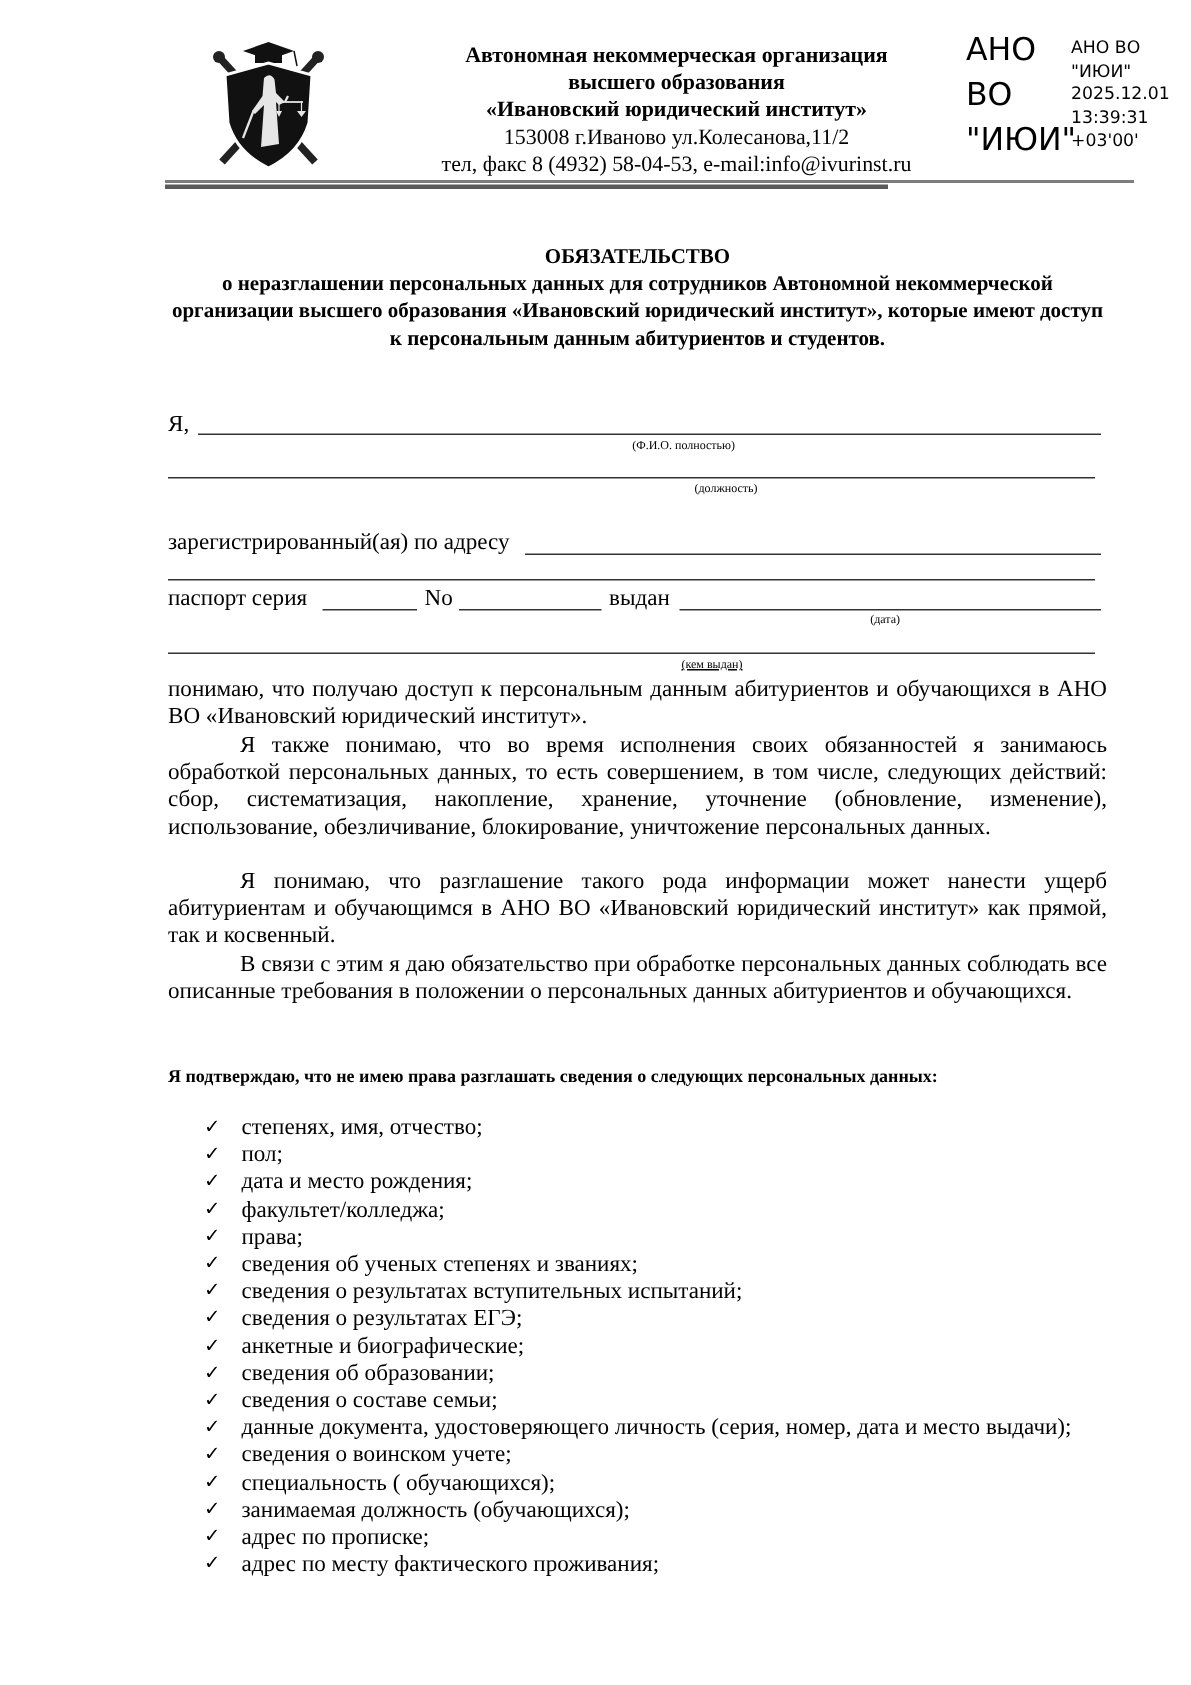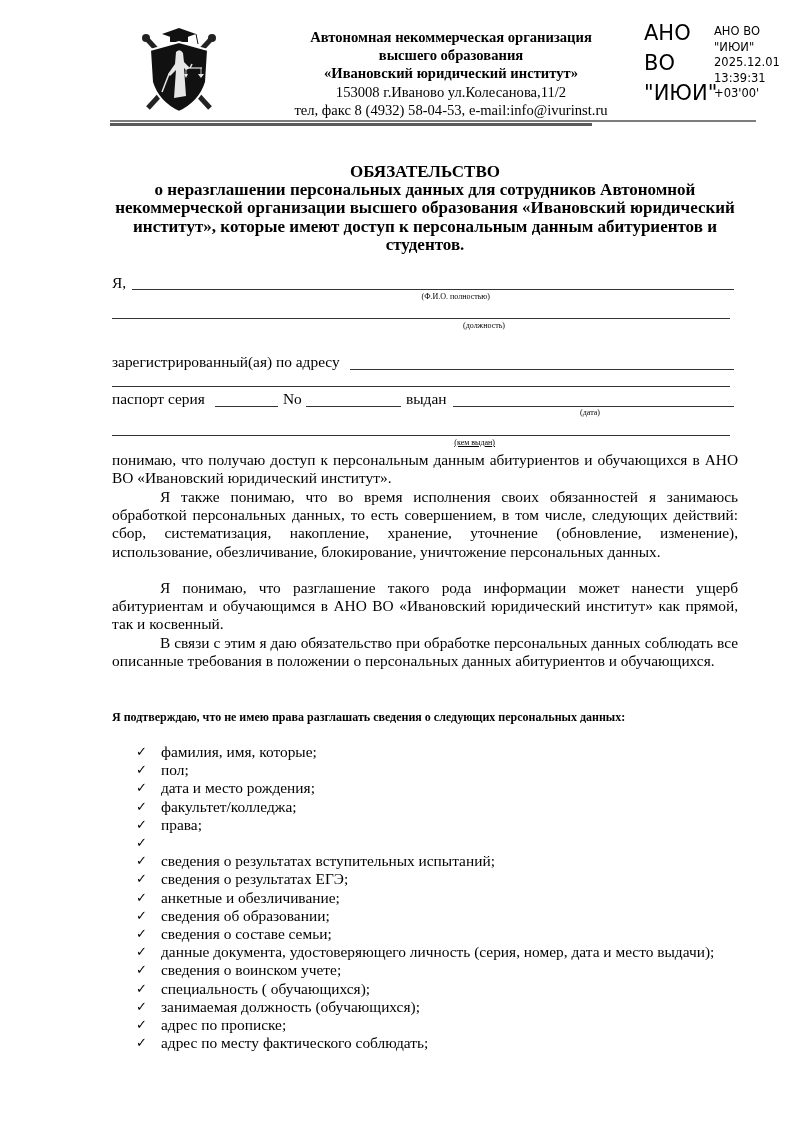--- a/index.html
+++ b/index.html
@@ -10,21 +10,21 @@
   
   .logo { left: 140px; top: 24px; width: 78px; height: 92px; }
   .org { left: 262px; top: 28px; width: 378px; text-align: center; font-size: 14.6px; line-height: 18.2px; }
   .org .b { font-weight: bold; }
   .sig-big { left: 644px; top: 18px; font-family: "DejaVu Sans", sans-serif; font-size: 21px; line-height: 30px; }
   .sig-small { left: 714px; top: 24px; font-family: "DejaVu Sans", sans-serif; font-size: 11.5px; line-height: 15.5px; }
   .hdr-line1 { left: 110px; top: 120px; width: 646px; height: 2px; background: #7d7d7d; }
   .hdr-line2 { left: 110px; top: 123px; width: 482px; height: 3px; background: #5a5a5a; }
 
   
-  .title { left: 110px; top: 163px; width: 630px; text-align: center; font-weight: bold; font-size: 17px; line-height: 18.2px; }
+  .title { left: 110px; top: 163px; width: 630px; text-align: center; font-weight: bold; font-size: 14px; line-height: 18.2px; }
 
   
   .txt { font-size: 15.4px; line-height: 18px; white-space: nowrap; }
   .line { border-bottom: 1px solid #333; height: 0; }
   .cap { font-size: 8px; text-align: right; line-height: 10px; }
 
   
   .para { left: 112px; width: 626px; font-size: 15.4px; line-height: 18.2px; text-align: justify; }
   .para .ind { display: inline-block; width: 48px; }
   .confirm { left: 112px; top: 708px; width: 626px; font-size: 12px; line-height: 18.2px; font-weight: bold; text-align: justify; }
@@ -136,52 +136,53 @@
 </div>
 <div class="abs para" style="top:634px;">
   <span class="ind"></span><span>В связи с этим я даю обязательство при обработке персональных данных соблюдать все описанные требования в положении о персональных данных абитуриентов и обучающихся.</span>
 </div>
 
 <div class="abs confirm">Я подтверждаю, что не имею права разглашать сведения о следующих персональных данных:</div>
 
 <ul class="abs items">
     <li>
       <span class="chk">✓</span>
-      <span>фамилия, имя, которые;</span>
+      <span>степенях, имя, отчество;</span>
     </li>
     <li>
       <span class="chk">✓</span>
       <span>пол;</span>
     </li>
     <li>
       <span class="chk">✓</span>
       <span>дата и место рождения;</span>
     </li>
     <li>
       <span class="chk">✓</span>
       <span>факультет/колледжа;</span>
     </li>
     <li>
       <span class="chk">✓</span>
       <span>права;</span>
     </li>
     <li>
       <span class="chk">✓</span>
+      <span>сведения об ученых степенях и званиях;</span>
     </li>
     <li>
       <span class="chk">✓</span>
       <span>сведения о результатах вступительных испытаний;</span>
     </li>
     <li>
       <span class="chk">✓</span>
       <span>сведения о результатах ЕГЭ;</span>
     </li>
     <li>
       <span class="chk">✓</span>
-      <span>анкетные и обезличивание;</span>
+      <span>анкетные и биографические;</span>
     </li>
     <li>
       <span class="chk">✓</span>
       <span>сведения об образовании;</span>
     </li>
     <li>
       <span class="chk">✓</span>
       <span>сведения о составе семьи;</span>
     </li>
     <li>
@@ -199,15 +200,15 @@
     <li>
       <span class="chk">✓</span>
       <span>занимаемая должность (обучающихся);</span>
     </li>
     <li>
       <span class="chk">✓</span>
       <span>адрес по прописке;</span>
     </li>
     <li>
       <span class="chk">✓</span>
-      <span>адрес по месту фактического соблюдать;</span>
+      <span>адрес по месту фактического проживания;</span>
     </li>
   </ul>
 
 </body></html>

